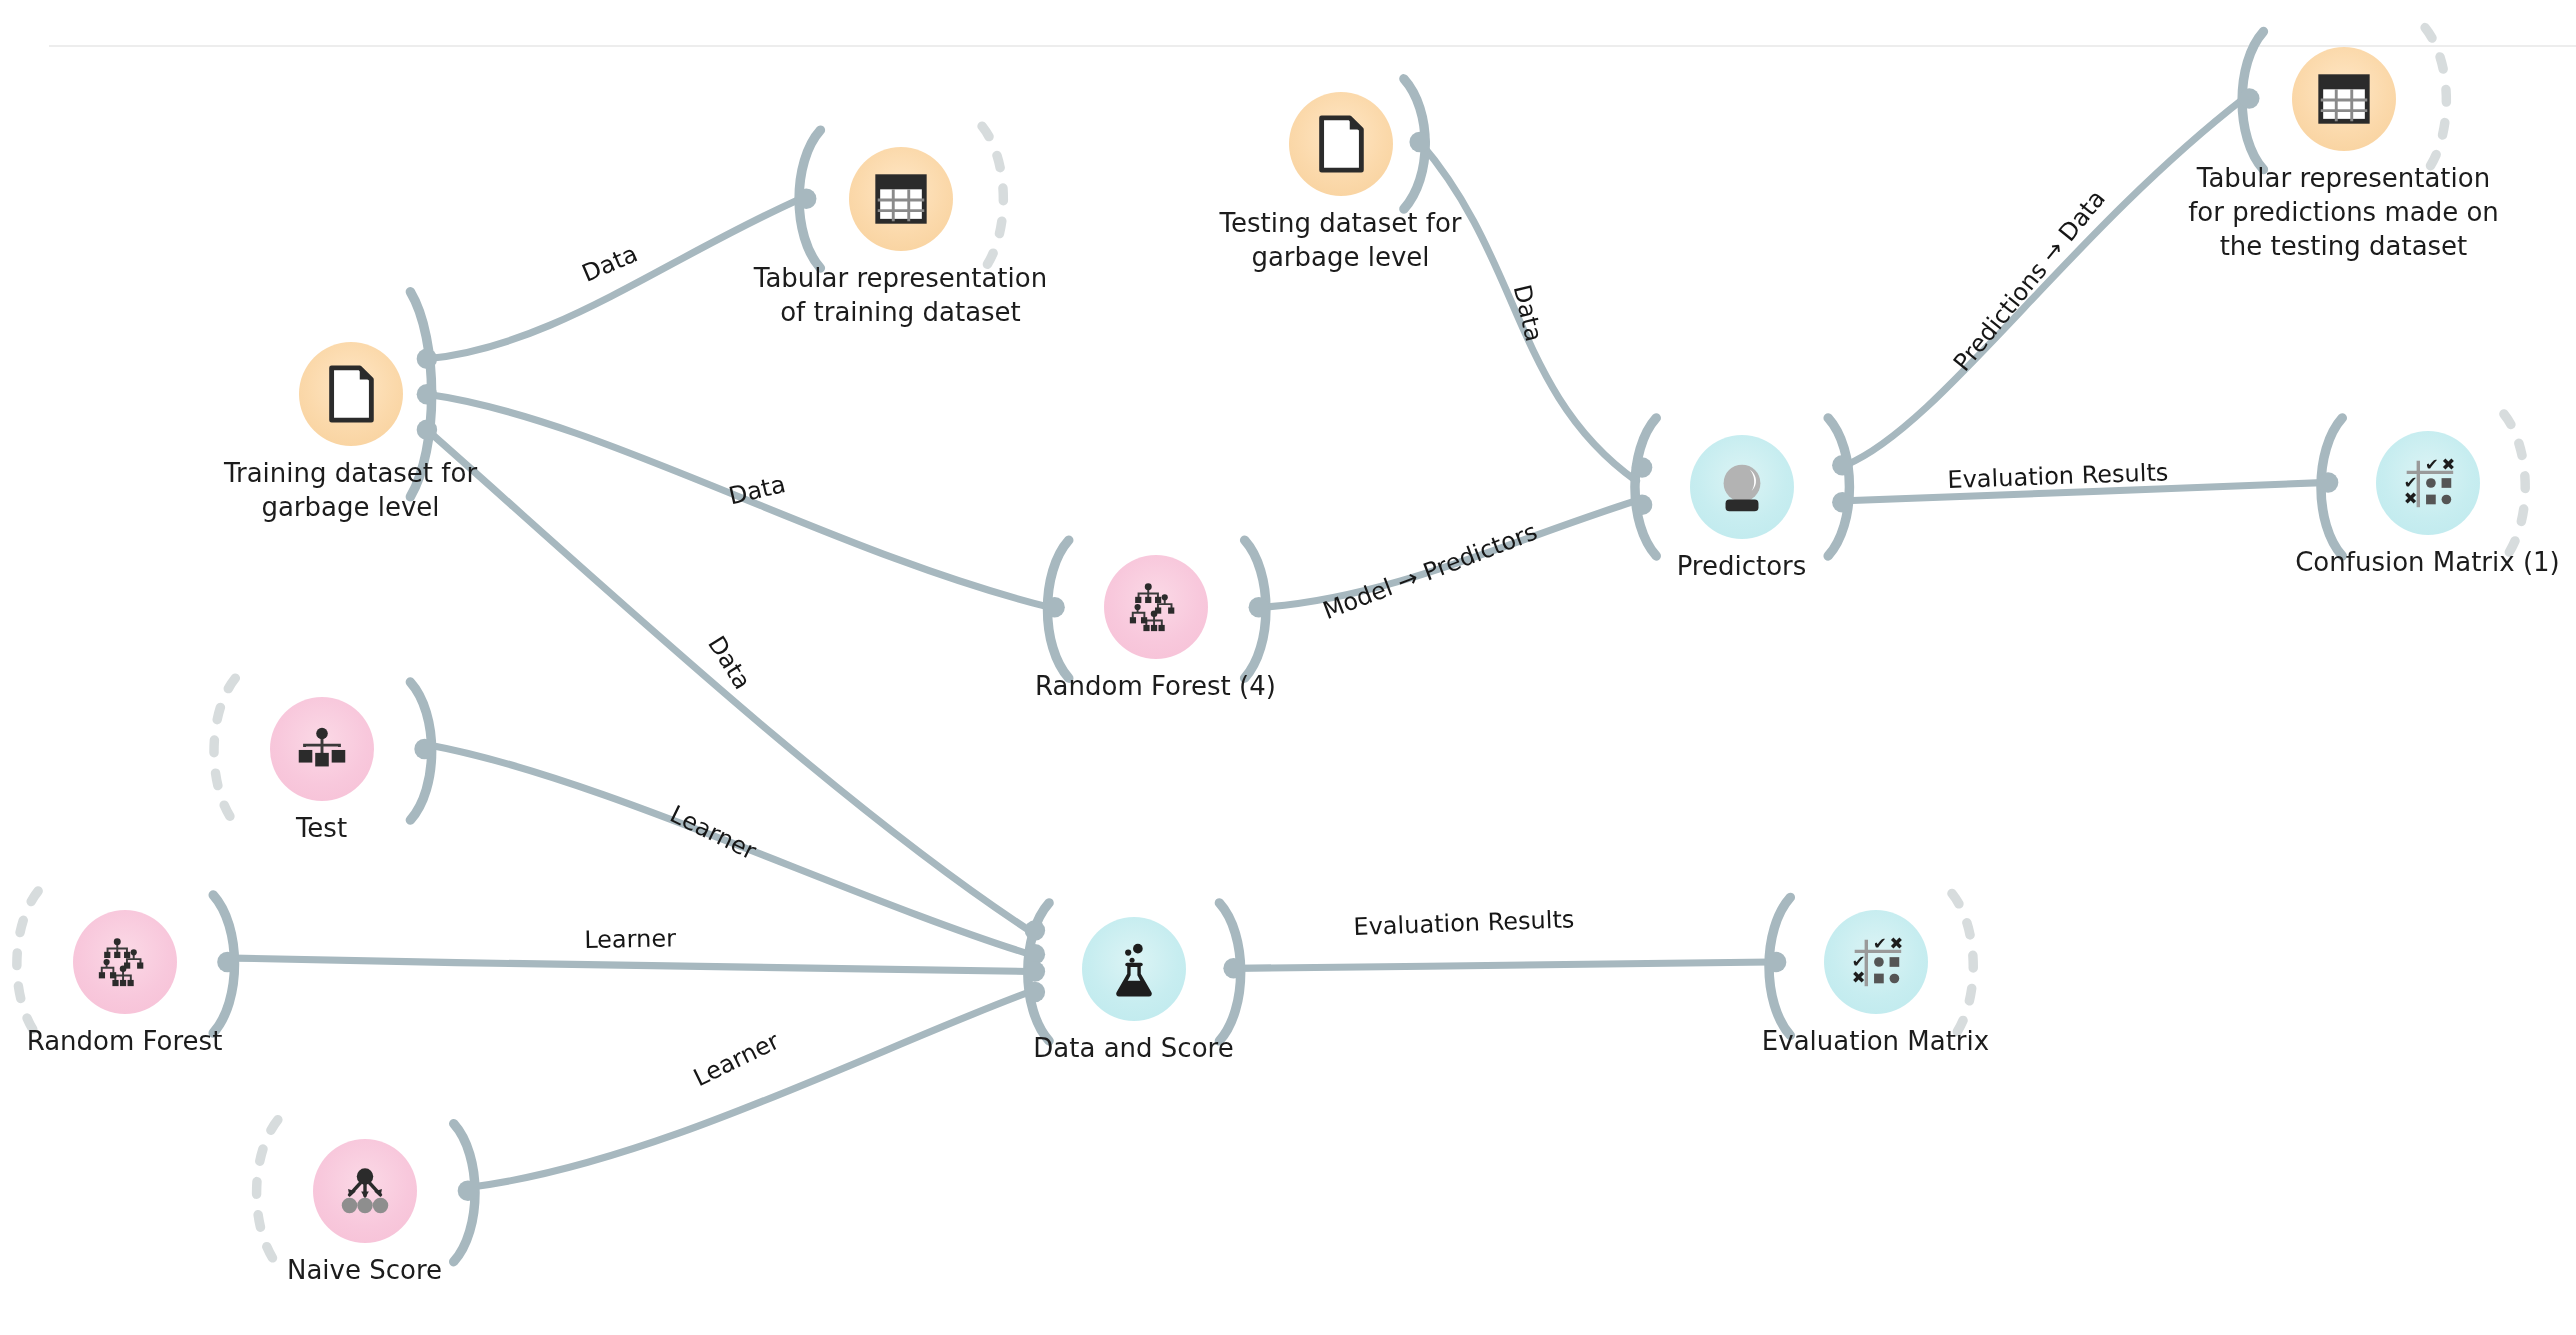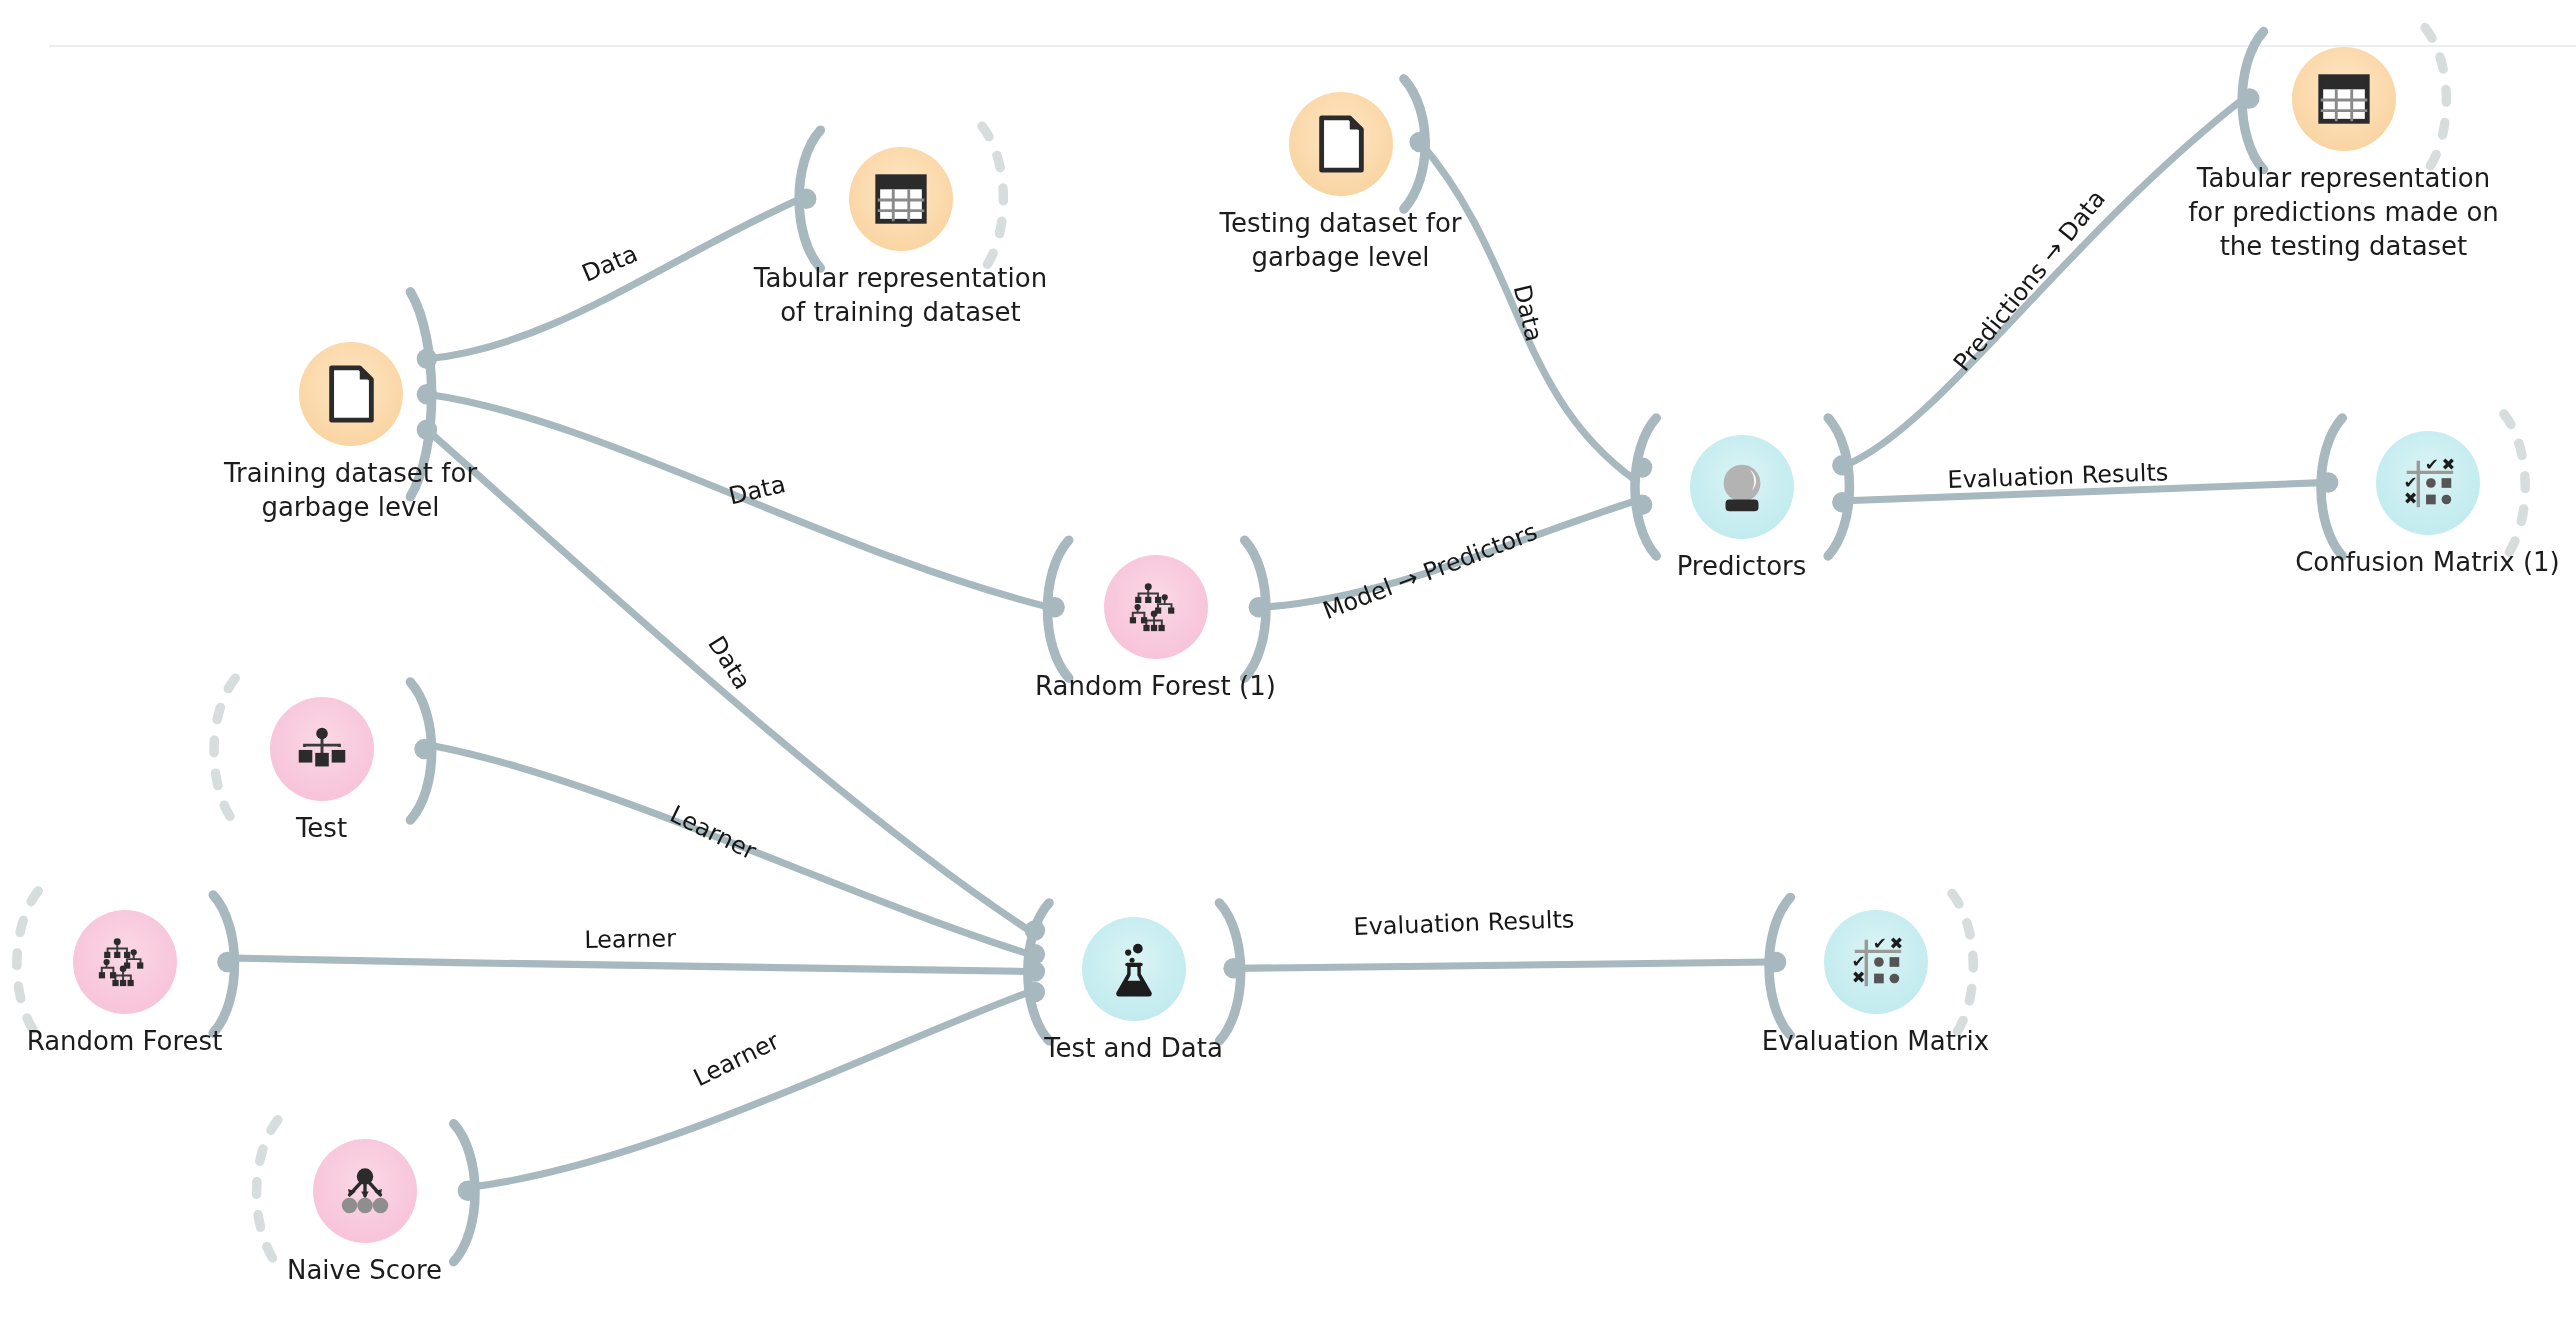--- a/index.html
+++ b/index.html
@@ -258,21 +258,21 @@
         <rect x="31" y="21.5" width="6.4" height="6.4" fill="#2b2b2b"></rect>
         <rect x="5" y="42.5" width="6.4" height="6.4" fill="#2b2b2b"></rect>
         <rect x="16.5" y="42.5" width="6.4" height="6.4" fill="#2b2b2b"></rect>
         <rect x="31" y="32.5" width="6.4" height="6.4" fill="#2b2b2b"></rect>
         <rect x="44.5" y="32.5" width="6.4" height="6.4" fill="#2b2b2b"></rect>
         <rect x="19" y="50.5" width="6.4" height="6.4" fill="#2b2b2b"></rect>
         <rect x="26.8" y="50.5" width="6.4" height="6.4" fill="#2b2b2b"></rect>
         <rect x="34.6" y="50.5" width="6.4" height="6.4" fill="#2b2b2b"></rect>
       </svg>
     </div>
-    <div class="caption">Random Forest (1)</div>
+    <div class="caption">Random Forest (4)</div>
   </div>
 
   <div class="node" style="left:322px;top:749px;">
     <div class="bubble pink">
       <svg class="icon" viewBox="0 0 64 64">
         <g stroke="#3a3a3a" stroke-width="3" fill="none">
           <path d="M32 19 v10 M14 30 v-2 h36 v2 M32 29 v9"></path>
         </g>
         <circle cx="32" cy="16" r="6" fill="#2b2b2b"></circle>
         <rect x="8" y="33" width="14" height="13" fill="#2b2b2b"></rect>
@@ -368,21 +368,21 @@
     <div class="bubble cyan">
       <svg class="icon" viewBox="0 0 64 64">
         <circle cx="36" cy="11" r="5" fill="#1d1d1d"></circle>
         <circle cx="26" cy="15" r="3.2" fill="#1d1d1d"></circle>
         <circle cx="30" cy="23" r="2.6" fill="#1d1d1d"></circle>
         <path d="M25 27 h14 v10 l11 19 a3 3 0 0 1 -2.6 4.5 H16.6 A3 3 0 0 1 14 56 l11 -19 Z" fill="#1d1d1d"></path>
         <path d="M28.5 30 h7 v8.5 l3 5.5 h-13 l3 -5.5 Z" fill="#d6f1f3"></path>
         <rect x="23" y="25.5" width="18" height="3.6" rx="1.8" fill="#1d1d1d"></rect>
       </svg>
     </div>
-    <div class="caption">Test and Data</div>
+    <div class="caption">Data and Score</div>
   </div>
 
   <div class="node" style="left:1876px;top:962px;">
     <div class="bubble cyan">
       <svg class="icon" viewBox="0 0 64 64">
         <g stroke="#9a9a9a" stroke-width="3.5">
           <line x1="10" y1="21" x2="58" y2="21"></line>
           <line x1="22" y1="9" x2="22" y2="57"></line>
         </g>
         <g fill="#1d1d1d" font-family="DejaVu Sans" font-size="17" font-weight="bold">

